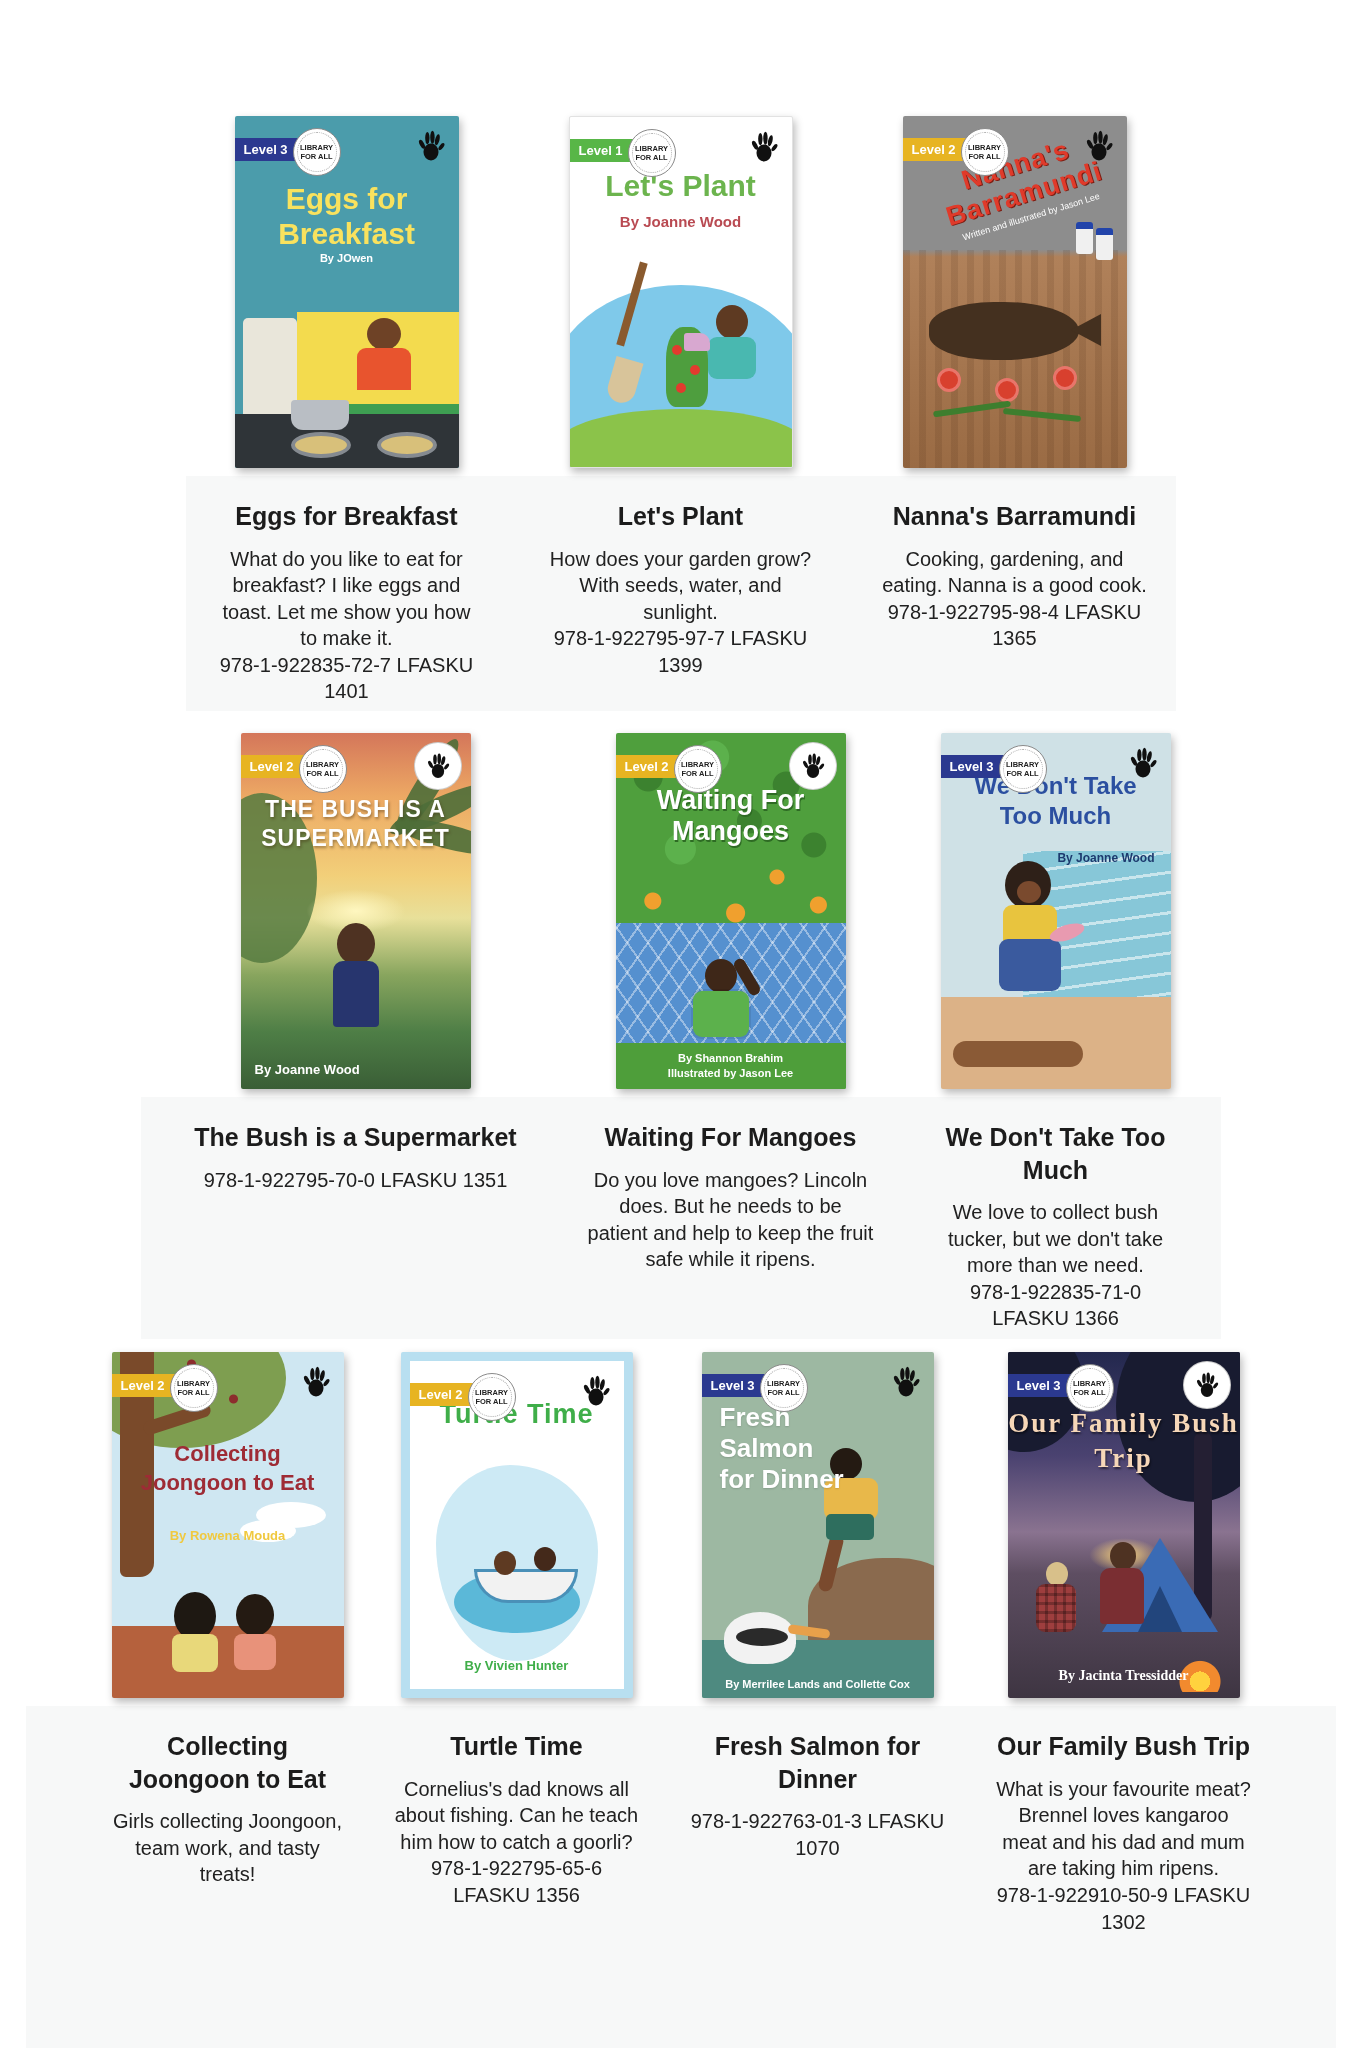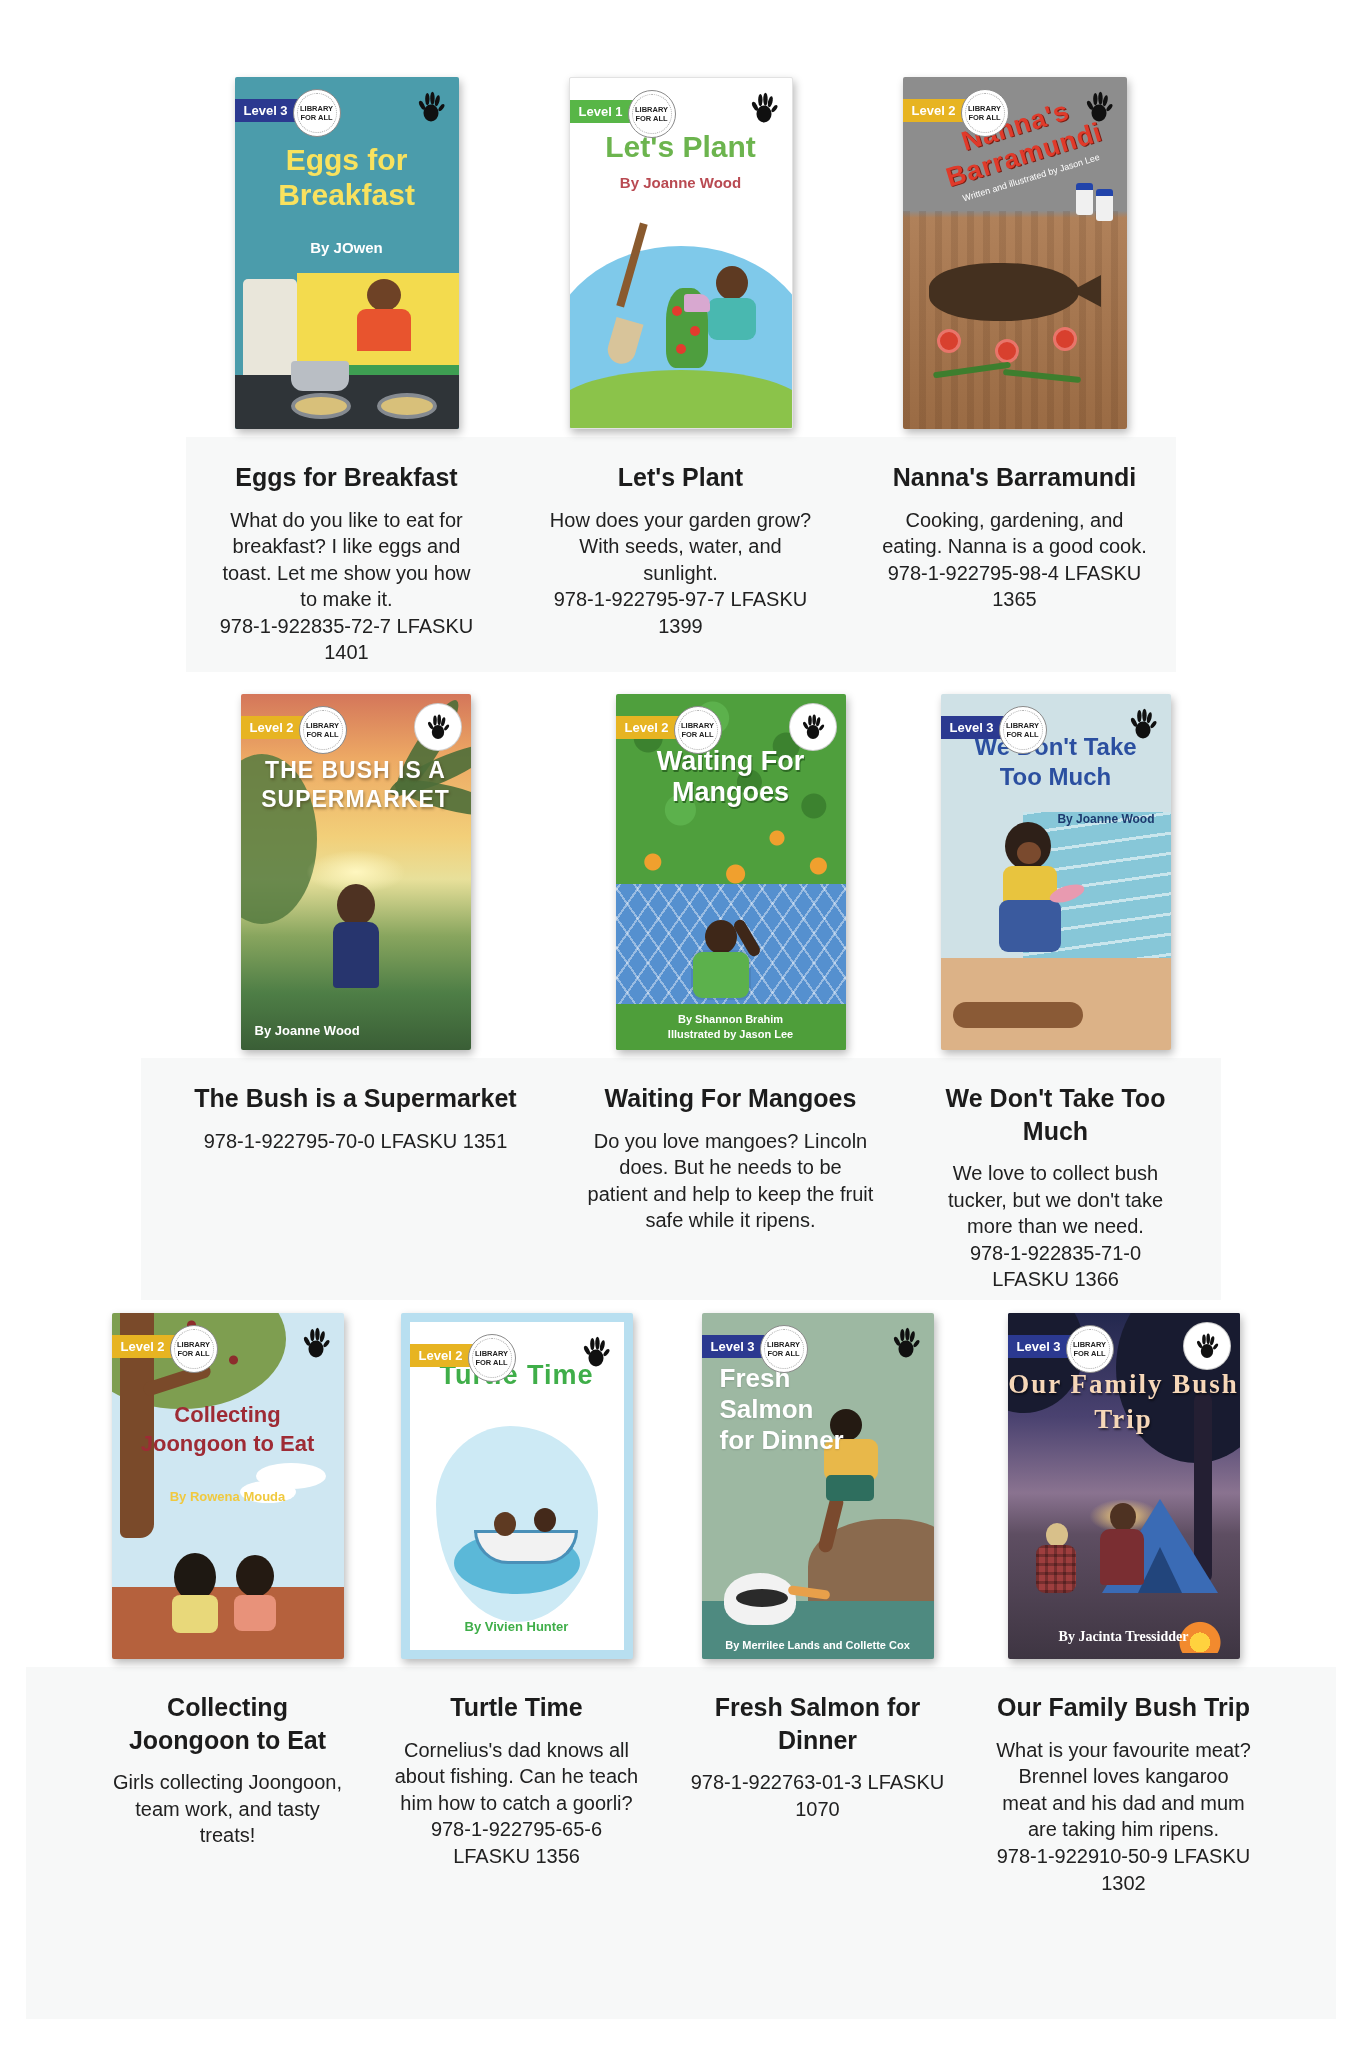--- a/index.html
+++ b/index.html
@@ -1,17 +1,17 @@
 <!DOCTYPE html>
 <html><head>
 <meta charset="utf-8">
 <style>
   html,body{margin:0;padding:0;background:#ffffff;}
   body{width:1361px;height:2048px;font-family:"Liberation Sans","DejaVu Sans",sans-serif;color:#212121;overflow:hidden;}
-  .page{padding-top:77px;}
+  .page{padding-top:116px;}
 
   
   .books-row{position:relative;display:flex;justify-content:center;align-items:flex-start;}
   .row1{gap:66px;margin-bottom:28px;}
   .row2{gap:56px;margin-bottom:20px;}
   .row3{gap:46px;}
   .book-col{position:relative;z-index:1;display:flex;flex-direction:column;align-items:center;}
   .row1 .book-col{width:268px;}
   .row2 .col4{width:352px;} .row2 .col5{width:286px;} .row2 .col6{width:252px;}
   .row3 .col7{width:238px;} .row3 .col8{width:248px;} .row3 .col9{width:262px;} .row3 .col10{width:258px;}
@@ -38,21 +38,21 @@
   .hand svg{width:30px;height:34px;}
   .hand.circ{background:#fff;border-radius:50%;width:46px;height:46px;top:10px;right:10px;box-shadow:0 0 0 1px #ccc;}
   .hand.circ svg{width:24px;height:28px;}
   .c-title{position:absolute;left:0;right:0;text-align:center;font-weight:700;z-index:4;}
   .c-author{position:absolute;left:0;right:0;text-align:center;font-weight:700;z-index:4;}
   .abs{position:absolute;}
 
   
   .c1{background:#4b9cab;}
   .c1 .c-title{top:66px;font-size:30px;line-height:1.15;padding:0 26px;}
-  .c1 .c-author{top:162px;font-size:15px;}
+  .c1 .c-author{top:136px;font-size:11px;}
   .c1 .fridge{left:8px;bottom:30px;width:54px;height:120px;background:#e9e6da;border-radius:5px;}
   .c1 .wall{left:62px;right:0;bottom:64px;height:92px;background:#f3db4e;}
   .c1 .stripe{left:62px;right:0;bottom:50px;height:14px;background:#3e9e52;}
   .c1 .boyhead{right:58px;bottom:118px;width:34px;height:32px;background:#6e4226;border-radius:50%;}
   .c1 .boyshirt{right:48px;bottom:78px;width:54px;height:42px;background:#e8542e;border-radius:9px 9px 0 0;}
   .c1 .counter{left:0;right:0;bottom:0;height:54px;background:#2f3438;}
   .c1 .pot{left:56px;bottom:38px;width:58px;height:30px;background:#b9bec4;border-radius:4px 4px 12px 12px;z-index:2;}
   .c1 .burner{bottom:10px;width:52px;height:18px;border:4px solid #858a90;border-radius:50%;background:#d8c07a;}
   .c1 .bu1{left:56px;} .c1 .bu2{right:22px;}
 

